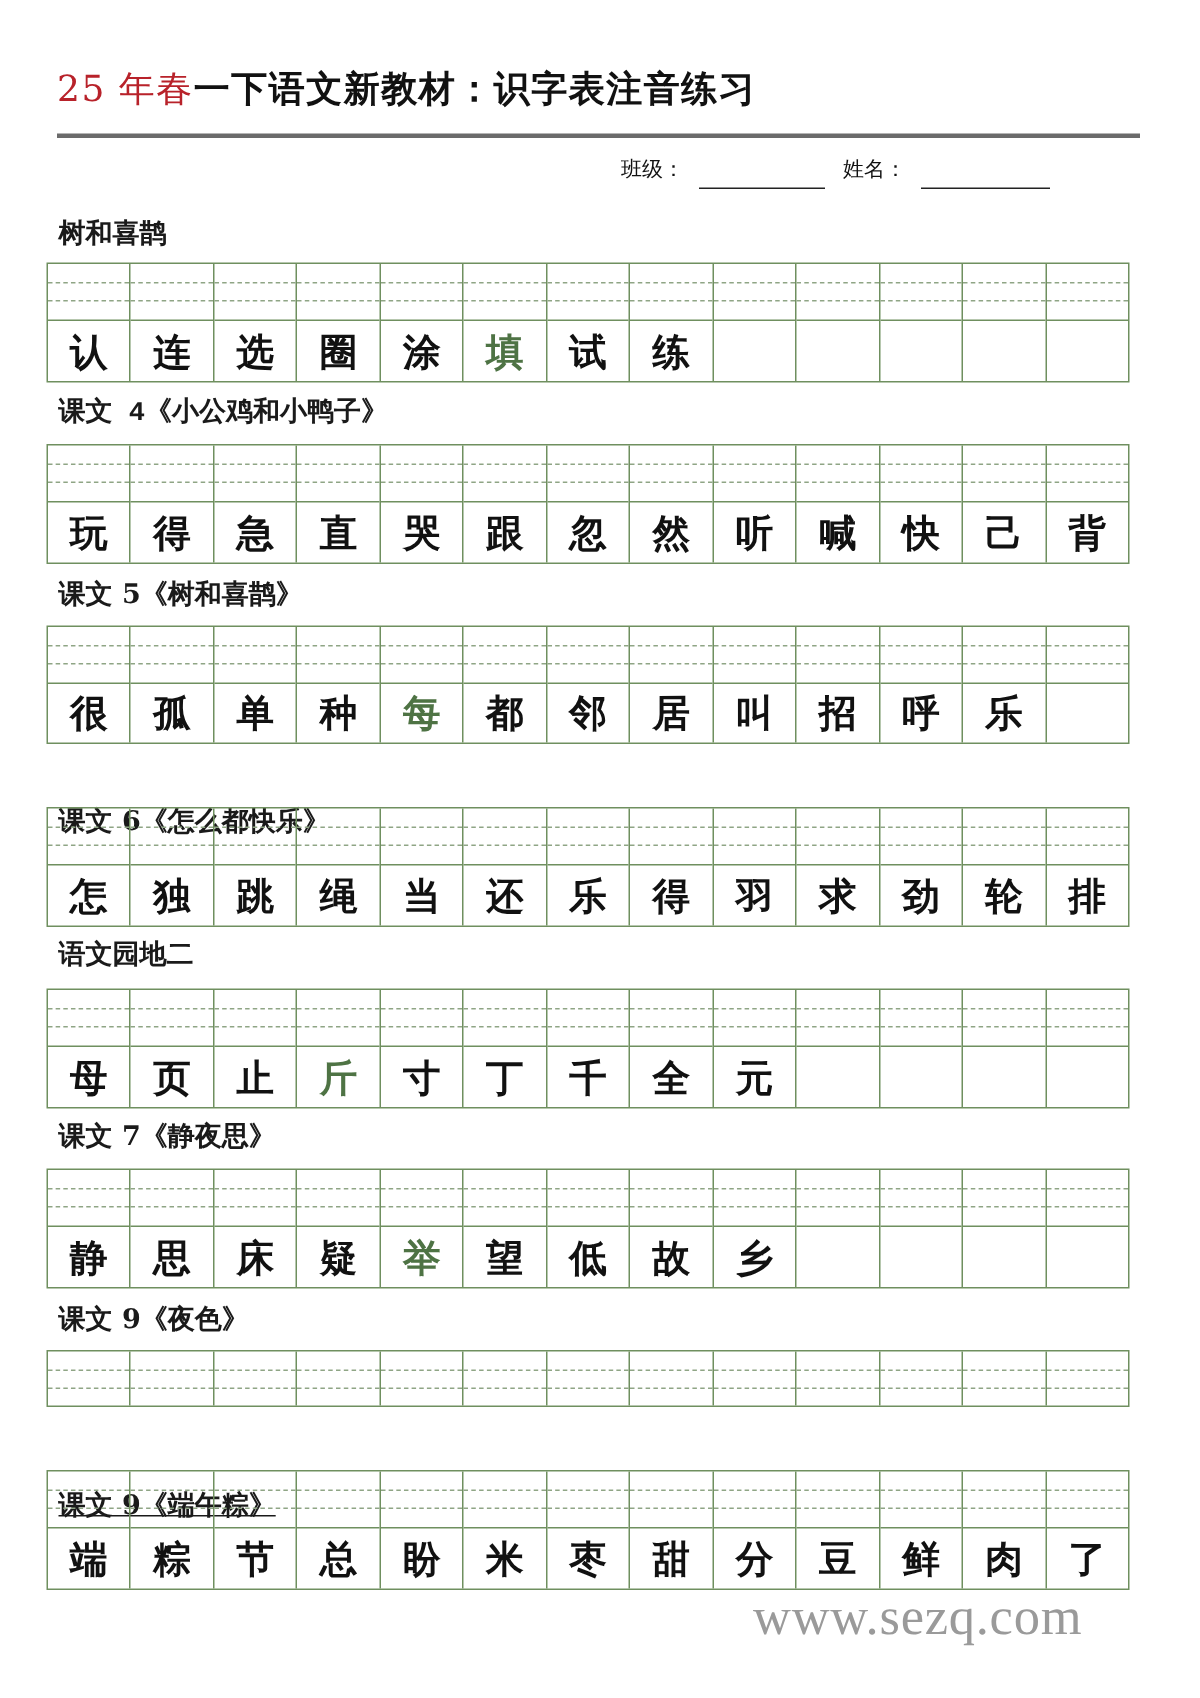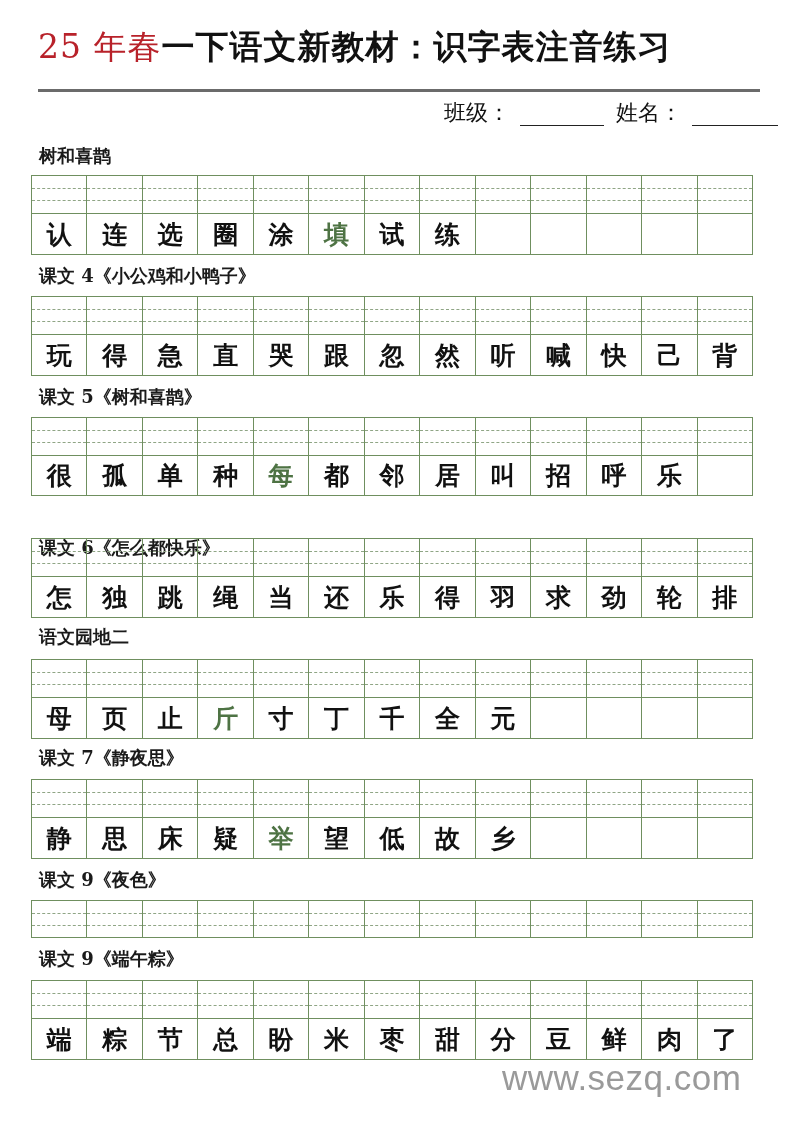--- a/index.html
+++ b/index.html
@@ -1,38 +1,38 @@
 <!DOCTYPE html>
 <html><head>
 <meta charset="utf-8">
 <style>
   html, body { margin:0; padding:0; background:#ffffff; }
   body { width:800px; height:1132px; position:relative; overflow:hidden;
          font-family:"DejaVu Serif", "Liberation Serif", serif; color:#111; }
-  .title { position:absolute; left:38px; top:24px; font-size:33px; letter-spacing:1px;
+  .title { position:absolute; left:38px; top:36px; font-size:24px; letter-spacing:1px;
            white-space:nowrap; line-height:46px; font-weight:bold; }
   .title .red { color:#b8222a; font-weight:normal; }
   .title .black { color:#111; }
   .divider { position:absolute; left:38px; top:89px; width:722px; height:3px; background:#6b6b6b; }
-  .meta { position:absolute; top:100px; left:444px; font-size:22px; line-height:26px; white-space:nowrap; }
+  .meta { position:absolute; top:100px; left:414px; font-size:14px; line-height:26px; white-space:nowrap; }
   .meta .lbl { display:inline-block; }
   .meta .blank { display:inline-block; width:84px; border-bottom:1.5px solid #222; height:18px; margin:0 12px 0 10px; vertical-align:bottom; }
   .meta .blank.last { width:86px; margin-right:0; }
   .section-label { position:absolute; left:39px; font-size:18px; line-height:22px; white-space:nowrap; font-weight:bold; color:#1a1a1a; }
   .grid { position:absolute; left:31px; width:722px; border:1.5px solid #6f8f5f; box-sizing:border-box; display:flex; }
   .cell { flex:1; border-left:1.5px solid #6f8f5f; display:flex; flex-direction:column; box-sizing:border-box; }
   .cell:first-child { border-left:none; }
   .py { height:38px; position:relative; box-sizing:border-box; }
   .py::before, .py::after { content:""; position:absolute; left:0; right:0; border-top:1px dashed #8fa585; }
   .py::before { top:12px; }
   .py::after { top:24px; }
   .grid.full .py { border-bottom:1.5px solid #6f8f5f; }
   .hz { flex:1; display:flex; align-items:center; justify-content:center; font-size:25px; font-weight:bold; color:#111; }
   .hz.green { color:#4e7344; }
-  .watermark { position:absolute; left:502px; top:1058px; font-family:Liberation Sans, sans-serif;
+  .watermark { position:absolute; left:502px; top:1058px; font-family:Liberation Serif, serif;
                font-size:35px; color:#9a9a9a; letter-spacing:0.5px; }
 </style>
 </head>
 <body>
 
 <div class="title">
   <span class="red">25 年春</span><span class="black">一下语文新教材：识字表注音练习</span>
 </div>
 <div class="divider"></div>
 
@@ -89,21 +89,21 @@
       </div>
       <div class="cell">
         <div class="py"></div>
         <div class="hz"></div>
       </div>
       <div class="cell">
         <div class="py"></div>
         <div class="hz"></div>
       </div>
     </div>
-    <div class="section-label" style="top: 265px;">课文 4《小公鸡和小鸭子》</div>
+    <div class="section-label" style="top: 265px; font-family: Liberation Mono, monospace;">课文 4《小公鸡和小鸭子》</div>
     <div class="grid full" style="top: 296px; height: 80px;">
       <div class="cell">
         <div class="py"></div>
         <div class="hz">玩</div>
       </div>
       <div class="cell">
         <div class="py"></div>
         <div class="hz">得</div>
       </div>
       <div class="cell">
@@ -406,21 +406,21 @@
       <div class="cell">
         <div class="py"></div>
       </div>
       <div class="cell">
         <div class="py"></div>
       </div>
       <div class="cell">
         <div class="py"></div>
       </div>
     </div>
-    <div class="section-label" style="top: 948px;">课文 9《端午粽》</div>
+    <div class="section-label" style="top: 993px; text-decoration: underline;">课文 9《端午粽》</div>
     <div class="grid full" style="top: 980px; height: 80px;">
       <div class="cell">
         <div class="py"></div>
         <div class="hz">端</div>
       </div>
       <div class="cell">
         <div class="py"></div>
         <div class="hz">粽</div>
       </div>
       <div class="cell">

